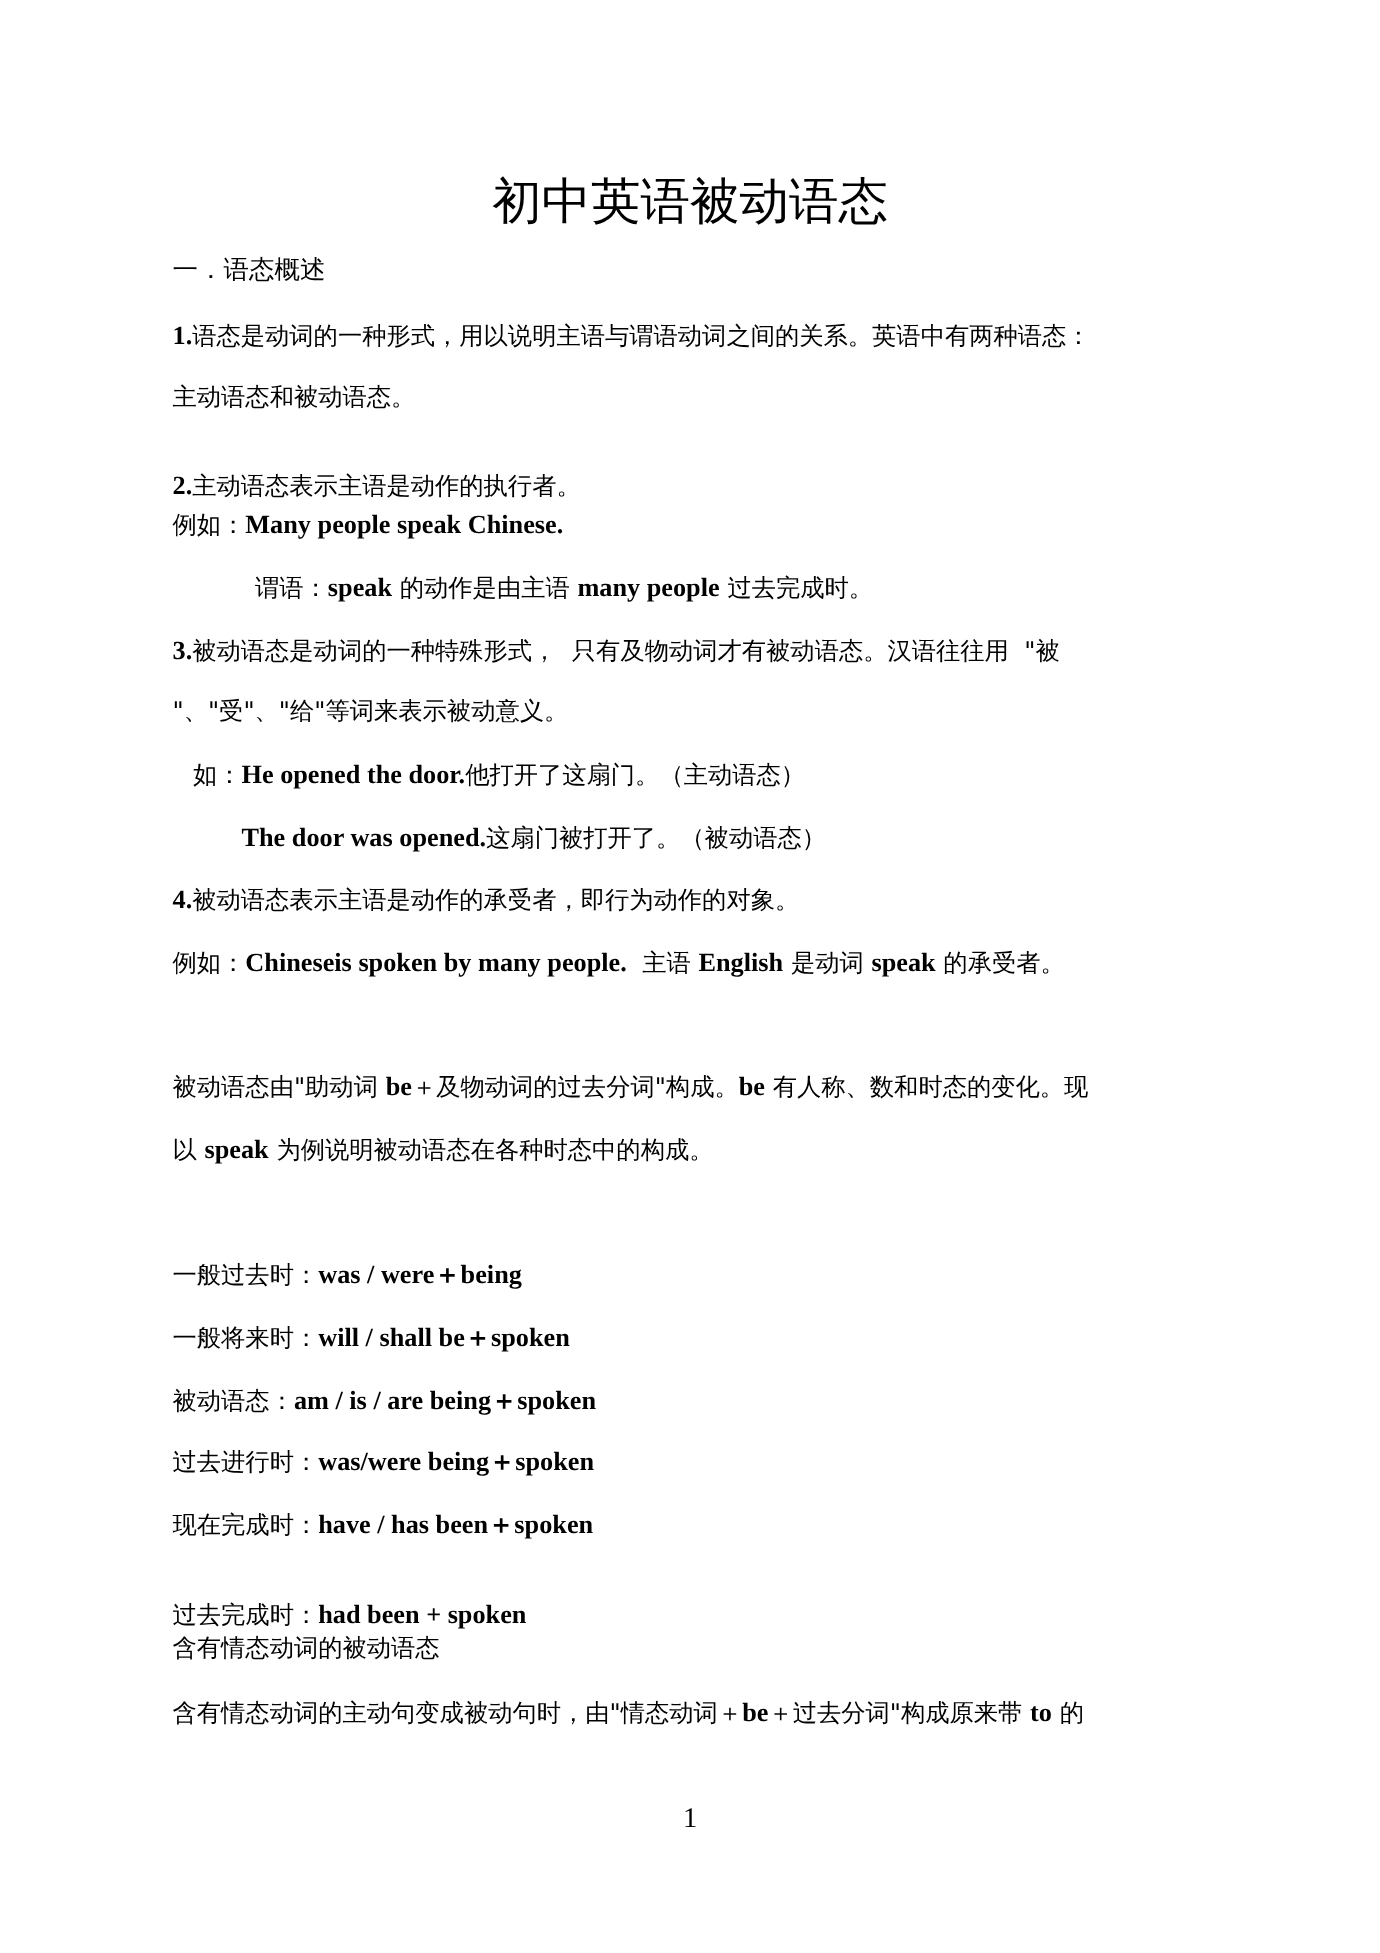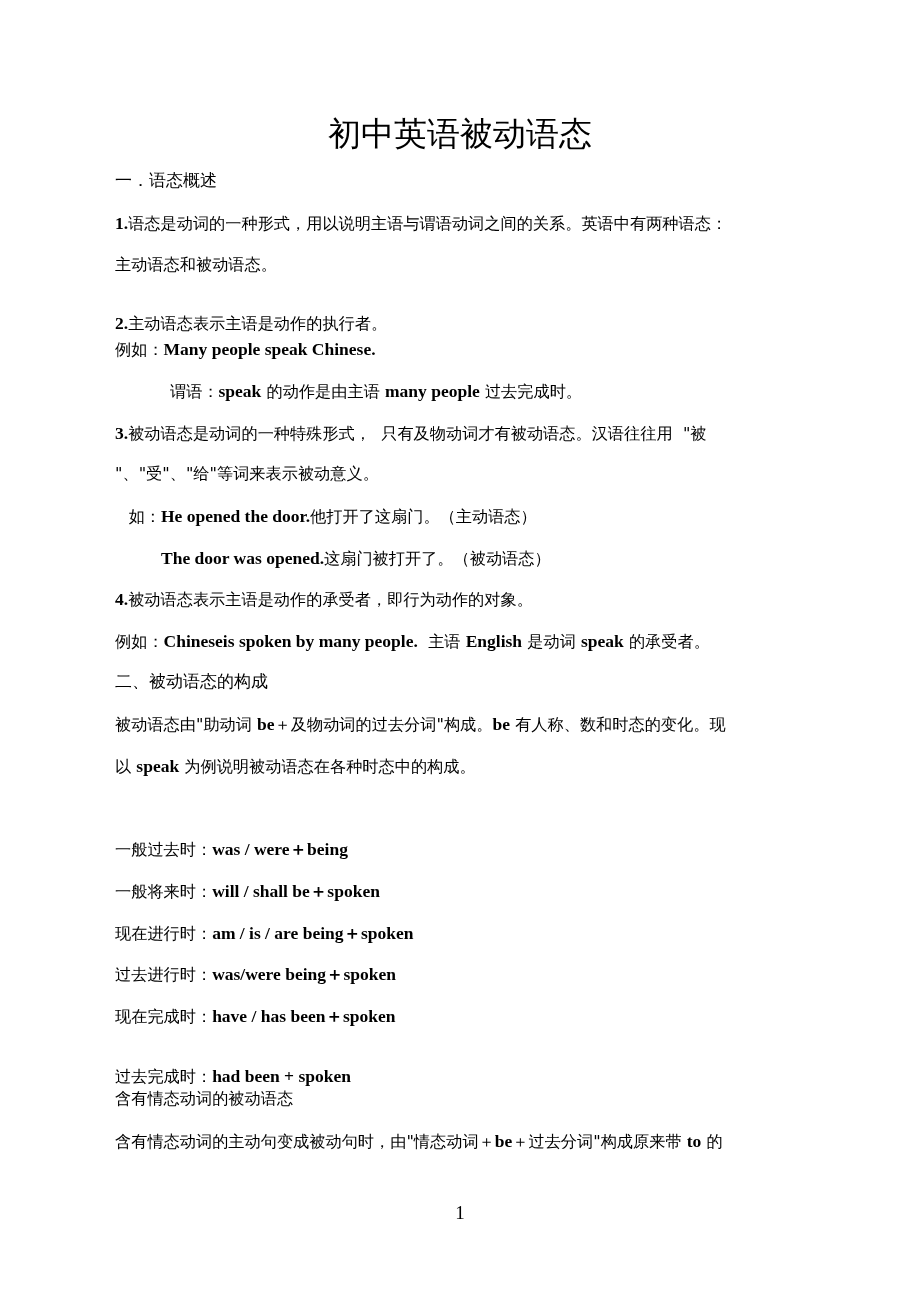--- a/index.html
+++ b/index.html
@@ -105,36 +105,35 @@
   <div class="line indent2" style="top:547px;">
     <b>The door was opened.</b><span>这扇门被打开了。（被动语态）</span>
   </div>
   <div class="line" style="top:588px;">
     <b>4.</b><span>被动语态表示主语是动作的承受者，即行为动作的对象。</span>
   </div>
   <div class="line" style="top:630px;">
     <span>例如：</span><b>Chineseis spoken by many people.</b><span style="white-space:pre;">  主语 </span><b>English</b><span> 是动词 </span><b>speak</b><span> 的承受者。</span>
   </div>
 
-  <div class="heading" style="top:666px;">二、被动语态的构成</div>
 
   <div class="line" style="top:713px;">
     <span>被动语态由"助动词 </span><b>be</b><span>＋及物动词的过去分词"构成。</span><b>be</b><span> 有人称、数和时态的变化。现</span>
   </div>
   <div class="line" style="top:755px;">
     <span>以 </span><b>speak</b><span> 为例说明被动语态在各种时态中的构成。</span>
   </div>
   <div class="line" style="top:838px;">
     <span>一般过去时：</span><b>was / were＋being</b>
   </div>
   <div class="line" style="top:880px;">
     <span>一般将来时：</span><b>will / shall be＋spoken</b>
   </div>
   <div class="line" style="top:922px;">
-    <span>现在进行时：</span><b>am / is / are being＋spoken</b>
+    <span>被动语态：</span><b>am / is / are being＋spoken</b>
   </div>
   <div class="line" style="top:963px;">
     <span>过去进行时：</span><b>was/were being＋spoken</b>
   </div>
   <div class="line" style="top:1005px;">
     <span>现在完成时：</span><b>have / has been＋spoken</b>
   </div>
   <div class="line" style="top:1047px;margin-top:18px;">
     <span>过去完成时：</span><b>had been + spoken</b>
   </div>

